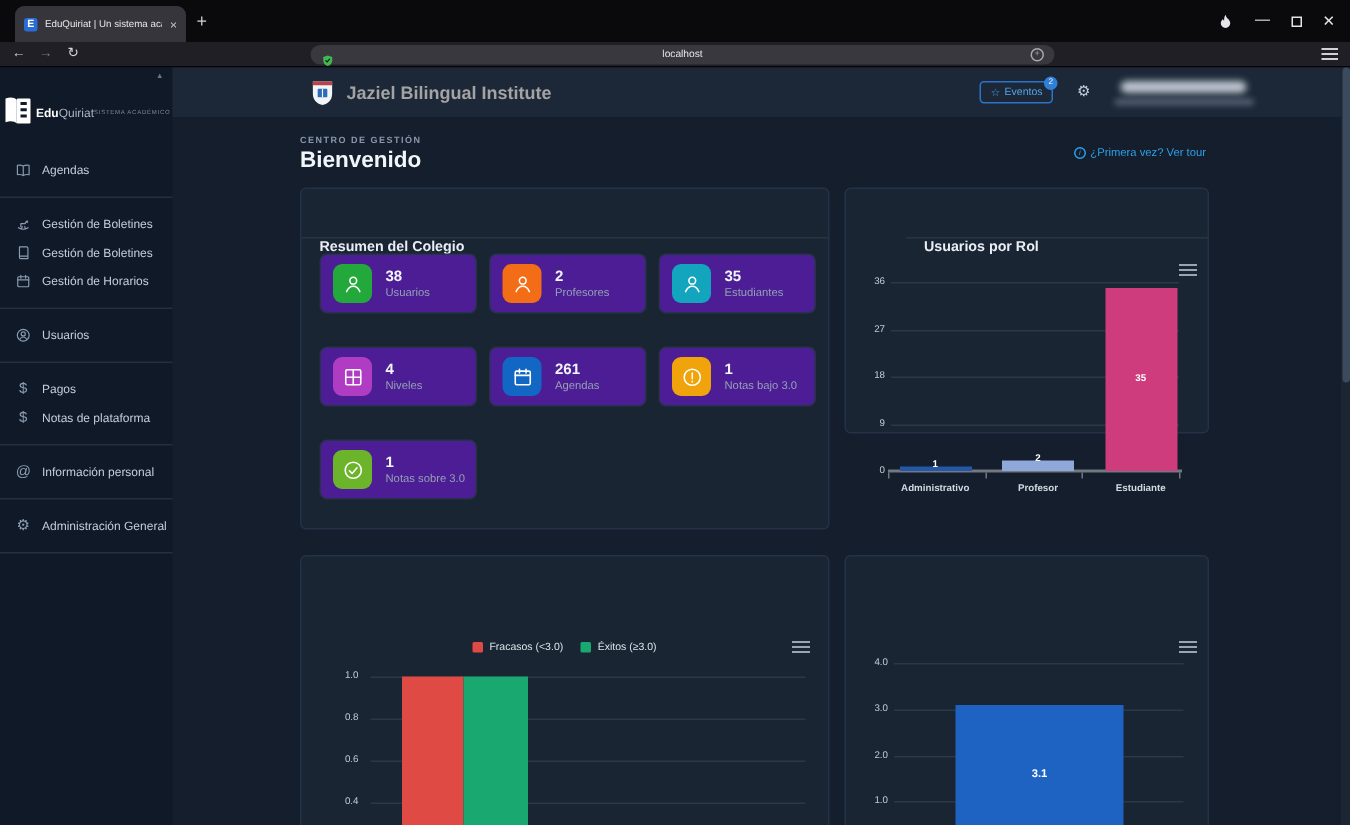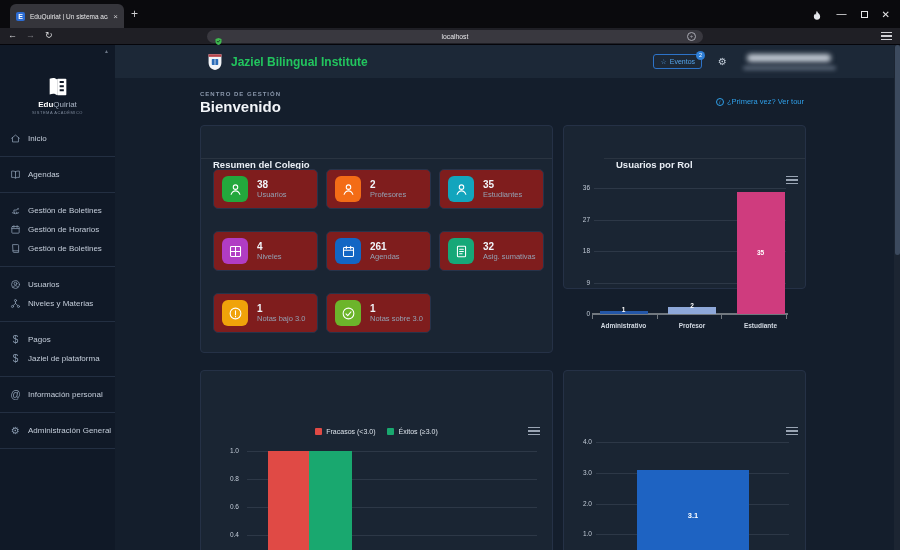--- a/index.html
+++ b/index.html
@@ -26,32 +26,32 @@
   .shield svg{width:100%;height:100%;}
   .urltext{flex:1;text-align:center;font-size:6.8px;color:#e7e7ea;}
   .urlsave{width:9px;height:9px;border:1px solid #a9a9b2;border-radius:50%;color:#a9a9b2;font-size:6px;line-height:7px;text-align:center;}
   .hlines{background:repeating-linear-gradient(to bottom,currentColor 0 1.4px,transparent 1.4px 3.4px);}
   .bmenu{position:absolute;right:8px;top:32px;width:11px;height:8.5px;color:#d2d2d6;}
 
   
   .appheader{position:absolute;left:115px;top:45px;width:785px;height:33px;background:#1c2837;display:flex;align-items:center;}
   .crest{width:16px;height:18px;margin-left:92px;}
   .crest svg{width:100%;height:100%;}
-  .school{margin-left:8px;font-size:12px;font-weight:bold;color:#22c55e;}
+  .school{margin-left:8px;font-size:12px;font-weight:bold;color:#a3a3a3;}
   .hdr-right{position:absolute;right:62px;top:0;height:33px;display:flex;align-items:center;gap:16px;}
   .evbtn{position:relative;border:1px solid #2d73c8;color:#55a3ea;border-radius:3px;font-size:7px;padding:2.5px 6px;display:flex;align-items:center;gap:3px;background:transparent;}
   .evbadge{position:absolute;right:-4px;top:-4px;width:9px;height:9px;border-radius:50%;background:#2f7fd6;color:#fff;font-size:5.5px;line-height:9px;text-align:center;}
   .gear{font-size:10px;color:#c3cdd9;}
   .redact-wrap{width:95px;position:relative;height:20px;}
   .redact1{position:absolute;left:4px;top:2px;width:84px;height:8px;background:rgba(233,239,247,.8);border-radius:4px;filter:blur(2.5px);}
   .redact2{position:absolute;left:0;top:14px;width:93px;height:4.5px;background:rgba(170,184,204,.45);border-radius:3px;filter:blur(2px);}
 
   .sidebar{position:absolute;left:0;top:45px;width:115px;height:505px;background:#101927;color:#c4cdda;}
   .scrollup{position:absolute;right:6px;top:3px;font-size:5px;color:#6b7686;}
-  .logo{height:51px;display:flex;flex-direction:column;align-items:center;padding-top:7px;margin-top:25px;}
+  .logo{height:51px;display:flex;align-items:center;padding-top:7px;}
   .logobook{width:24px;height:20px;}
   .logobook svg{width:100%;height:100%;}
   .brand{font-size:8px;margin-top:3px;}
   .brand b{color:#fff;}
   .brand span{color:#a9b4c4;}
   .tagline{font-size:4px;letter-spacing:.5px;color:#7e8a9c;margin-top:1px;}
   .sgroup{border-bottom:1px solid #232f42;padding:8px 0;}
   .sitem{height:19px;display:flex;align-items:center;gap:7px;padding:0 10px;cursor:pointer;}
   .si{width:11px;height:11px;color:#8b9cb1;flex:0 0 auto;display:flex;align-items:center;justify-content:center;font-size:10px;line-height:11px;}
   .si svg{width:100%;height:100%;}
@@ -67,21 +67,21 @@
 
   .card{position:absolute;background:#1a2533;border:1px solid #253146;border-radius:4px;}
   .card-hd{height:33px;border-bottom:1px solid rgba(255,255,255,.07);display:flex;align-items:center;padding:0 12px;}
   .card-title{font-size:9.5px;font-weight:bold;color:#e9eef5;margin-top:44px;}
   #card-resumen{left:200px;top:125px;width:353px;height:228px;}
   #card-rol{left:563px;top:125px;width:243px;height:164px;padding-left:40px;}
   #card-fra{left:200px;top:370px;width:353px;height:214px;}
   #card-prom{left:563px;top:370px;width:243px;height:214px;}
 
   .statgrid{position:absolute;left:12px;top:43px;display:grid;grid-template-columns:105px 105px 105px;grid-auto-rows:40px;column-gap:8px;row-gap:22px;}
-  .tile{background:#7f1d1d;border:1px solid #27334a;border-radius:5px;display:flex;align-items:center;gap:9px;padding:0 8px;}
+  .tile{background:#4c1d95;border:1px solid #27334a;border-radius:5px;display:flex;align-items:center;gap:9px;padding:0 8px;}
   .tbox{width:26px;height:26px;border-radius:6px;display:flex;align-items:center;justify-content:center;color:#fff;flex:0 0 auto;}
   .tbox svg{width:15px;height:15px;}
   .tnum{font-size:10px;font-weight:bold;color:#f1f5fa;line-height:11px;}
   .tlab{font-size:7.5px;color:#94a1b3;line-height:9px;white-space:nowrap;}
 
   .chart-menu{position:absolute;width:12px;height:9px;color:#9aa5b4;cursor:pointer;}
   .gridline{position:absolute;height:1px;background:rgba(160,175,195,.14);}
   .ytick{position:absolute;font-size:6.5px;color:#c3ccd8;text-align:right;width:20px;}
   .xlab{position:absolute;font-size:6.5px;font-weight:bold;color:#d2d9e2;text-align:center;}
   .cbar{position:absolute;}
@@ -141,94 +141,73 @@
             <path d="M16 6h5M16 11h5M16 16h5" stroke="#101927" stroke-width="2.4"></path>
           </svg></span>
       <div class="brand"><b>Edu</b><span>Quiriat</span></div>
       <div class="tagline">SISTEMA ACADÉMICO</div>
     </div>
     <nav id="side-nav">
         <div class="sgroup">
           <div class="sitem">
             <span class="si ic">
               <svg viewBox="0 0 24 24">
-                <path d="M3.5 11.5 12 4.5l8.5 7M5.5 10v9.5h13V10"></path>
-              </svg>
-            </span>
-            <span class="slabel">Inicio</span>
-          </div>
-        </div>
-        <div class="sgroup">
-          <div class="sitem">
-            <span class="si ic">
-              <svg viewBox="0 0 24 24">
                 <path d="M12 6C10 4.6 7 4.2 3.5 4.7v13.6C7 17.9 10 18.3 12 19.7c2-1.4 5-1.8 8.5-1.4V4.7C17 4.2 14 4.6 12 6zm0 0v13.7"></path>
               </svg>
             </span>
             <span class="slabel">Agendas</span>
           </div>
         </div>
         <div class="sgroup">
           <div class="sitem">
             <span class="si ic">
               <svg viewBox="0 0 24 24">
                 <path d="M5 17q7 4.5 14 0M8.5 15.5V11h6l2.2-3.2 1.6-.4-.6 2.1M10.5 15.5l-.8 2.7m4.5-2.7.8 2.7"></path>
+              </svg>
+            </span>
+            <span class="slabel">Gestión de Boletines</span>
+          </div>
+          <div class="sitem">
+            <span class="si ic">
+              <svg viewBox="0 0 24 24">
+                <path d="M6.5 3.5h10.5A1.8 1.8 0 0 1 18.8 5.3V20.5H8.2a1.7 1.7 0 0 1-1.7-1.7ZM6.5 17h12.3"></path>
               </svg>
             </span>
             <span class="slabel">Gestión de Boletines</span>
           </div>
           <div class="sitem">
             <span class="si ic">
               <svg viewBox="0 0 24 24">
                 <rect x="4" y="5.5" width="16" height="14.5" rx="1.5"></rect>
                 <path d="M4 10h16M8.5 3.5v4m7-4v4"></path>
               </svg>
             </span>
             <span class="slabel">Gestión de Horarios</span>
-          </div>
-          <div class="sitem">
-            <span class="si ic">
-              <svg viewBox="0 0 24 24">
-                <path d="M6.5 3.5h10.5A1.8 1.8 0 0 1 18.8 5.3V20.5H8.2a1.7 1.7 0 0 1-1.7-1.7ZM6.5 17h12.3"></path>
-              </svg>
-            </span>
-            <span class="slabel">Gestión de Boletines</span>
           </div>
         </div>
         <div class="sgroup">
           <div class="sitem">
             <span class="si ic">
               <svg viewBox="0 0 24 24">
                 <circle cx="12" cy="12" r="8.6"></circle>
                 <circle cx="12" cy="10" r="3"></circle>
                 <path d="M6.8 18.2c1.3-2.6 3.2-3.7 5.2-3.7s3.9 1.1 5.2 3.7"></path>
               </svg>
             </span>
             <span class="slabel">Usuarios</span>
           </div>
-          <div class="sitem">
-            <span class="si ic">
-              <svg viewBox="0 0 24 24">
-                <circle cx="12" cy="5.5" r="2.3"></circle>
-                <circle cx="5.5" cy="18.5" r="2.3"></circle>
-                <circle cx="18.5" cy="18.5" r="2.3"></circle>
-                <path d="M12 7.8V12m0 0-5.2 4.6M12 12l5.2 4.6"></path>
-              </svg>
-            </span>
-            <span class="slabel">Niveles y Materias</span>
-          </div>
         </div>
         <div class="sgroup">
           <div class="sitem">
             <span class="si ic">$</span>
             <span class="slabel">Pagos</span>
           </div>
           <div class="sitem">
             <span class="si ic">$</span>
-            <span class="slabel">Jaziel de plataforma</span>
+            <span class="slabel">Notas de plataforma</span>
           </div>
         </div>
         <div class="sgroup">
           <div class="sitem">
             <span class="si ic">@</span>
             <span class="slabel">Información personal</span>
           </div>
         </div>
         <div class="sgroup">
           <div class="sitem">
@@ -324,32 +303,20 @@
         <div class="tile">
           <span class="tbox ic" style="background: rgb(18, 102, 196);">
             <svg viewBox="0 0 24 24">
               <rect x="4" y="5.5" width="16" height="14.5" rx="1.5"></rect>
               <path d="M4 10h16M8.5 3.5v4m7-4v4"></path>
             </svg>
           </span>
           <div>
             <div class="tnum">261</div>
             <div class="tlab">Agendas</div>
-          </div>
-        </div>
-        <div class="tile">
-          <span class="tbox ic" style="background: rgb(22, 168, 120);">
-            <svg viewBox="0 0 24 24">
-              <rect x="5.5" y="3.5" width="13" height="17" rx="1.5"></rect>
-              <path d="M9 8.5h6M9 12h6M9 15.5h4"></path>
-            </svg>
-          </span>
-          <div>
-            <div class="tnum">32</div>
-            <div class="tlab">Asig. sumativas</div>
           </div>
         </div>
         <div class="tile">
           <span class="tbox ic" style="background: rgb(240, 163, 10);">
             <svg viewBox="0 0 24 24">
               <circle cx="12" cy="12" r="8.6"></circle>
               <path d="M12 7.5v6M12 16.2v.9"></path>
             </svg>
           </span>
           <div>

